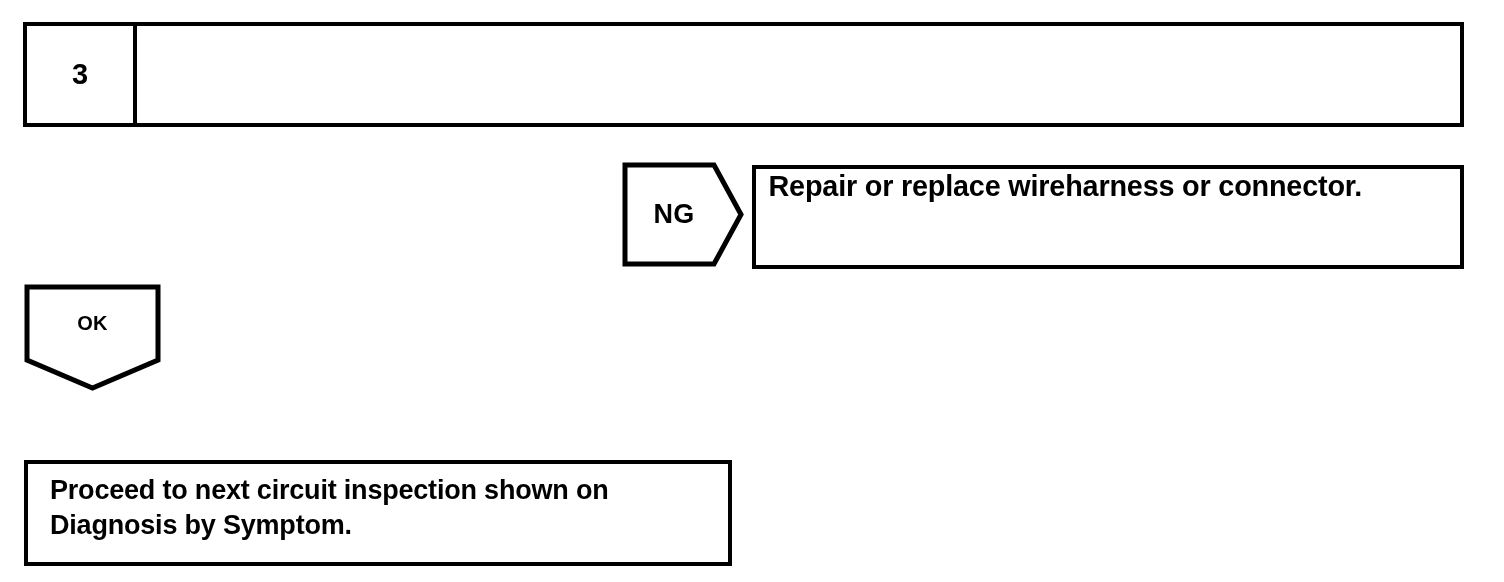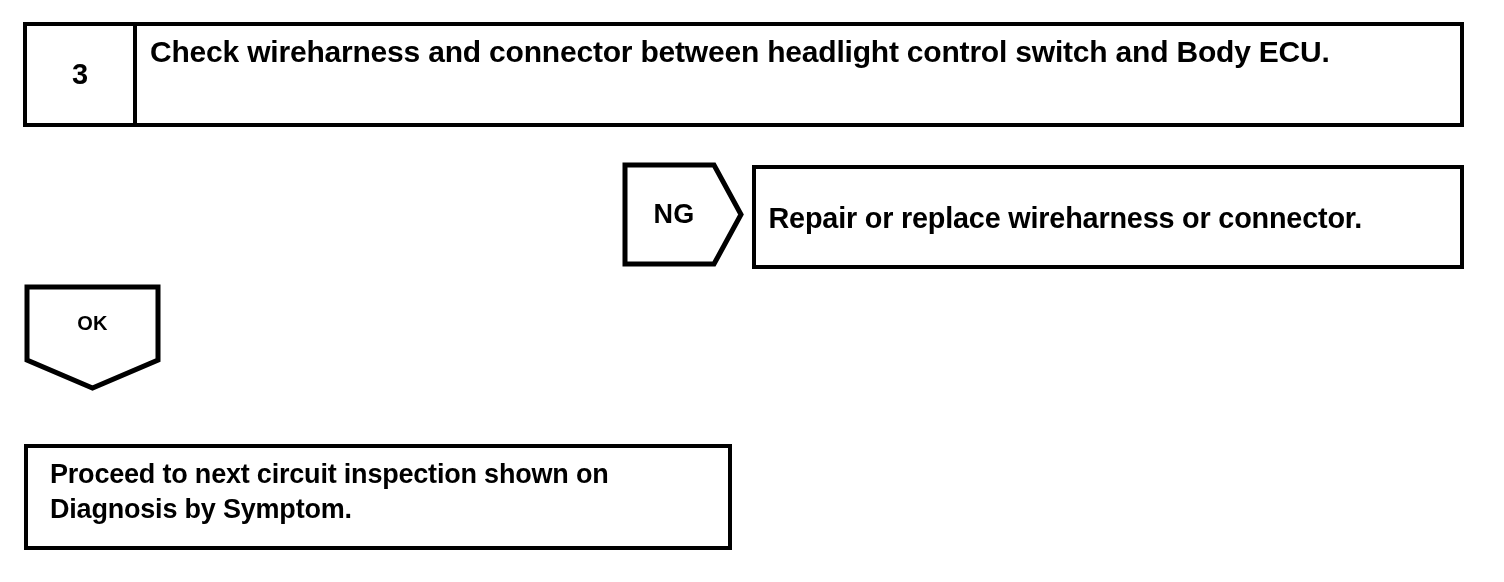--- a/index.html
+++ b/index.html
@@ -93,21 +93,21 @@
   .ng-result-box {
     position: absolute;
     left: 752px;
     top: 165px;
     width: 712px;
     height: 104px;
     box-sizing: border-box;
     border: 4px solid #000;
     background: #fff;
     display: flex;
-    align-items: center;
+    align-items: flex-start;
   }
   .ng-result-text {
     padding-left: 13px;
     font-size: 30px;
     font-weight: bold;
     line-height: 1.1;
     letter-spacing: -0.2px;
     transform: scaleX(0.96);
     transform-origin: left center;
   }
@@ -132,21 +132,21 @@
     justify-content: center;
     font-size: 20px;
     font-weight: bold;
     letter-spacing: 0.3px;
   }
 
   
   .final-box {
     position: absolute;
     left: 24px;
-    top: 444px;
+    top: 460px;
     width: 708px;
     height: 106px;
     box-sizing: border-box;
     border: 4px solid #000;
     background: #fff;
     padding: 9px 8px 0 22px;
   }
   .final-text {
     font-size: 27px;
     font-weight: bold;
@@ -158,23 +158,20 @@
   }
 </style>
 </head>
 <body>
 
 <div class="canvas">
 
   <div class="step-row">
     <div class="step-number-cell">
       <span class="step-number">3</span>
-    </div>
-    <div class="step-text-cell">
-      <span class="step-text">Check wireharness and connector between headlight control switch and Body ECU.</span>
     </div>
   </div>
 
   <div class="ng-pentagon">
     <svg width="122" height="105" viewBox="0 0 122 105" xmlns="http://www.w3.org/2000/svg">
       <polygon points="3,3 92,3 119,52.5 92,102 3,102" fill="#ffffff" stroke="#000000" stroke-width="5" stroke-linejoin="miter"></polygon>
     </svg>
   </div>
   <div class="ng-label">
     <span>NG</span>

